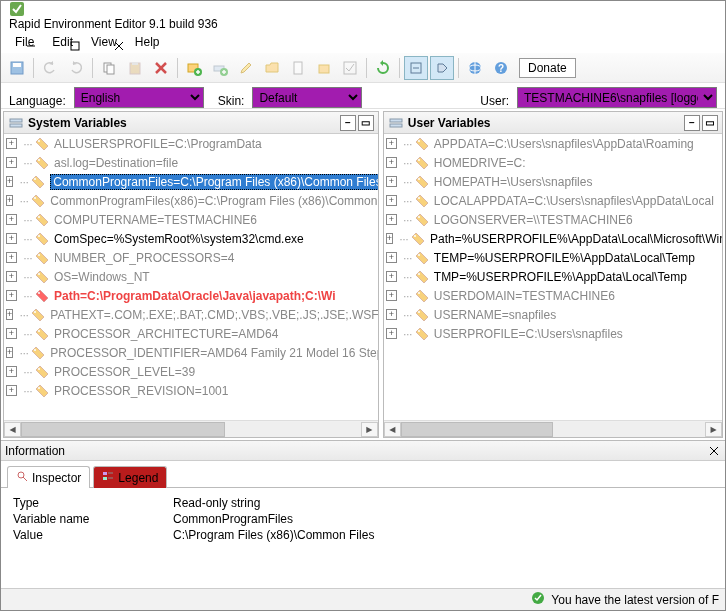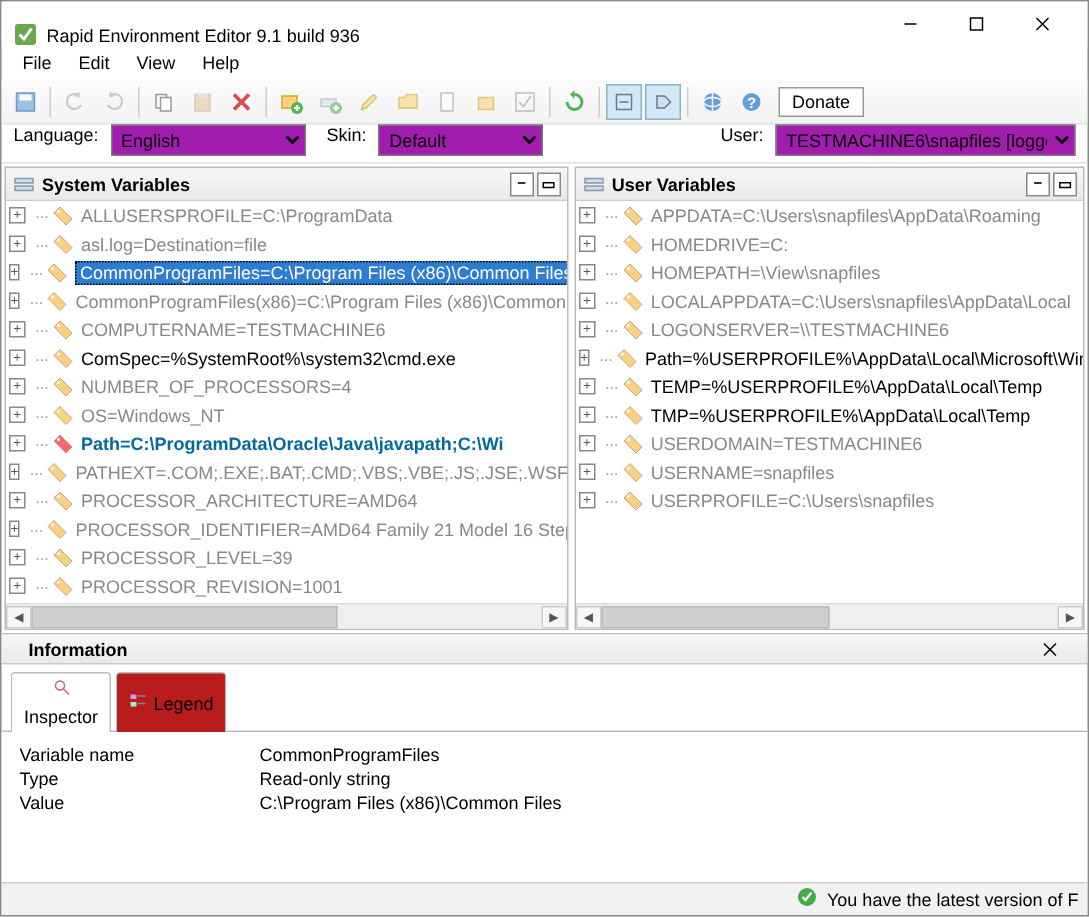--- a/index.html
+++ b/index.html
@@ -1,58 +1,58 @@
 <!DOCTYPE html>
 <html><head>
 <meta charset="utf-8">
 <style>
 * { box-sizing: border-box; margin: 0; padding: 0; }
 body { font-family: "Segoe UI", Tahoma, sans-serif; font-size: 12px; background: #fff; width: 726px; height: 611px; overflow: hidden; display: flex; flex-direction: column; border: 1px solid #888; }
-.titlebar { height: 30px; display: flex; align-items: flex-end; padding: 0 8px; background: #fff; }
+.titlebar { height: 30px; display: flex; align-items: flex-start; padding: 0 8px; background: #fff; flex-direction: column; }
 .titlebar .icon { width: 16px; height: 16px; margin-right: 6px; }
 .titlebar .title { flex: 1; font-size: 12px; }
 .titlebar .winbtns { display: flex; gap: 0; }
 .titlebar .winbtn { width: 44px; height: 30px; display: flex; align-items: center; justify-content: center; cursor: default; }
 .menubar { height: 22px; display: flex; align-items: center; padding: 0 6px; gap: 2px; }
 .menubar .menuitem { padding: 2px 8px; cursor: default; }
 .toolbar { height: 30px; display: flex; align-items: center; padding: 0 4px; gap: 2px; border-bottom: 1px solid #e0e0e0; background: linear-gradient(#fcfcfc,#f2f2f2); }
 .toolbar .tbtn { width: 24px; height: 24px; display: flex; align-items: center; justify-content: center; cursor: default; opacity: 0.85; }
 .toolbar .sep { width: 1px; height: 20px; background: #ccc; margin: 0 2px; }
 .toolbar .donate { border: 1px solid #999; padding: 2px 8px; margin-left: 4px; font-weight: normal; background: #fff; }
-.selectrow { height: 26px; display: flex; align-items: flex-start; padding: 0 8px; gap: 8px; border-bottom: 1px solid #e0e0e0; }
+.selectrow { height: 26px; display: flex; align-items: flex-end; padding: 0 8px; gap: 8px; border-bottom: 1px solid #e0e0e0; }
 .selectrow label { }
 .selectrow select, .selectrow .selectbox { border: 1px solid #7a7a7a; height: 21px; font-size: 12px; padding: 0 2px; background: #a21caf; }
 .panes { flex: 1; display: flex; min-height: 0; }
 .pane { display: flex; flex-direction: column; border: 1px solid #bbb; margin: 2px; min-width: 0; }
 .pane.left { flex: 1.05; }
 .pane.right { flex: 0.95; }
 .pane-header { height: 22px; background: linear-gradient(#f7f7f7,#e9e9e9); border-bottom: 1px solid #ccc; display: flex; align-items: center; padding: 0 4px; font-weight: bold; }
 .pane-header .ph-icon { width: 16px; height: 16px; margin-right: 4px; display: flex; align-items: center; justify-content: center; }
 .pane-header .spacer { flex: 1; }
 .pane-header .ph-btn { width: 16px; height: 16px; border: 1px solid #888; margin-left: 2px; display: flex; align-items: center; justify-content: center; font-size: 10px; background: #fff; }
 .tree { flex: 1; overflow: auto; background: #fff; position: relative; }
 .tree .row { display: flex; align-items: center; height: 19px; white-space: nowrap; padding-left: 2px; }
 .tree .exp { width: 11px; height: 11px; border: 1px solid #888; display: flex; align-items: center; justify-content: center; font-size: 9px; line-height: 1; margin-right: 4px; color: #555; background: #fff; }
 .tree .dots { color: #aaa; margin: 0 2px; letter-spacing: -1px; }
 .tree .tag { width: 16px; height: 16px; margin-right: 4px; display: flex; align-items: center; justify-content: center; flex-shrink: 0; }
 .tree .label { color: #888; }
 .tree .label.black { color: #000; }
-.tree .label.red { color: #0369a1; font-weight: bold; }
+.tree .label.red { color: #ef4444; font-weight: bold; }
 .tree .row.selected .label { background: #2f7dd1; color: #fff; border: 1px dotted #000; padding: 0 2px; }
 .hscroll { height: 17px; background: #f0f0f0; border-top: 1px solid #ddd; display: flex; align-items: center; }
 .hscroll .arrow { width: 17px; height: 15px; border: 1px solid #ccc; background: #f6f6f6; display: flex; align-items: center; justify-content: center; font-size: 8px; color: #555; }
 .hscroll .track { flex: 1; height: 15px; background: #efefef; position: relative; }
 .hscroll .thumb { position: absolute; left: 0; top: 0; height: 100%; width: 60%; background: #cfcfcf; border: 1px solid #bbb; }
 .info { border-top: 1px solid #bbb; }
-.info-header { height: 20px; background: linear-gradient(#f7f7f7,#e9e9e9); display: flex; align-items: center; padding: 0 18px; font-weight: bold; border-bottom: 1px solid #ccc; }
+.info-header { height: 20px; background: linear-gradient(#f7f7f7,#e9e9e9); display: flex; align-items: center; padding: 0 4px; font-weight: normal; border-bottom: 1px solid #ccc; }
 .info-header .spacer { flex: 1; }
 .info-header .close { width: 14px; height: 14px; display: flex; align-items: center; justify-content: center; cursor: default; }
 .tabs { display: flex; gap: 3px; padding: 4px 6px 0 6px; border-bottom: 1px solid #bbb; position: relative; }
 .tab { border: 1px solid #bbb; border-bottom: none; padding: 3px 8px; background: #b91c1c; display: flex; align-items: center; gap: 4px; font-size: 12px; position: relative; top: 1px; border-radius: 3px 3px 0 0; }
-.tab.active { background: #fff; flex-direction: column; }
+.tab.active { background: #fff; }
 .info-body { padding: 8px 12px; min-height: 100px; background: #fff; }
 .info-body .kv { display: flex; margin-bottom: 2px; }
 .info-body .k { width: 160px; }
 .statusbar { height: 22px; border-top: 1px solid #ccc; background: #f2f2f2; display: flex; align-items: center; padding: 0 6px; justify-content: flex-end; gap: 6px; }
 </style>
 </head>
 <body>
 
 <div class="titlebar">
   <span class="icon">
@@ -433,21 +433,21 @@
         </div>
         <div class="row">
           <span class="exp">+</span>
           <span class="dots">···</span>
           <span class="tag">
             <svg width="14" height="14">
               <path d="M1 5 L5 1 L13 9 L9 13 L1 5 Z" fill="#f8d27c" stroke="#b88" stroke-width="0.5"></path>
               <circle cx="4" cy="4" r="1" fill="#fff"></circle>
             </svg>
           </span>
-          <span class="label ">HOMEPATH=\View\snapfiles</span>
+          <span class="label ">HOMEPATH=\Users\snapfiles</span>
         </div>
         <div class="row">
           <span class="exp">+</span>
           <span class="dots">···</span>
           <span class="tag">
             <svg width="14" height="14">
               <path d="M1 5 L5 1 L13 9 L9 13 L1 5 Z" fill="#f8d27c" stroke="#b88" stroke-width="0.5"></path>
               <circle cx="4" cy="4" r="1" fill="#fff"></circle>
             </svg>
           </span>
@@ -565,26 +565,26 @@
             <rect x="1" y="2" width="4" height="3" fill="#c9e"></rect>
             <rect x="1" y="7" width="4" height="3" fill="#9ec"></rect>
             <line x1="6" y1="3" x2="11" y2="3" stroke="#888"></line>
             <line x1="6" y1="8" x2="11" y2="8" stroke="#888"></line>
           </svg></span>
       <span>Legend</span>
     </div>
   </div>
   <div class="info-body">
     <div class="kv">
+        <span class="k">Type</span>
+        <span>Read-only string</span>
+      </div>
+    <div class="kv">
         <span class="k">Variable name</span>
         <span>CommonProgramFiles</span>
-      </div>
-    <div class="kv">
-        <span class="k">Type</span>
-        <span>Read-only string</span>
       </div>
     <div class="kv">
         <span class="k">Value</span>
         <span>C:\Program Files (x86)\Common Files</span>
       </div>
   </div>
 </div>
 
 <div class="statusbar">
   <span><svg width="14" height="14">

